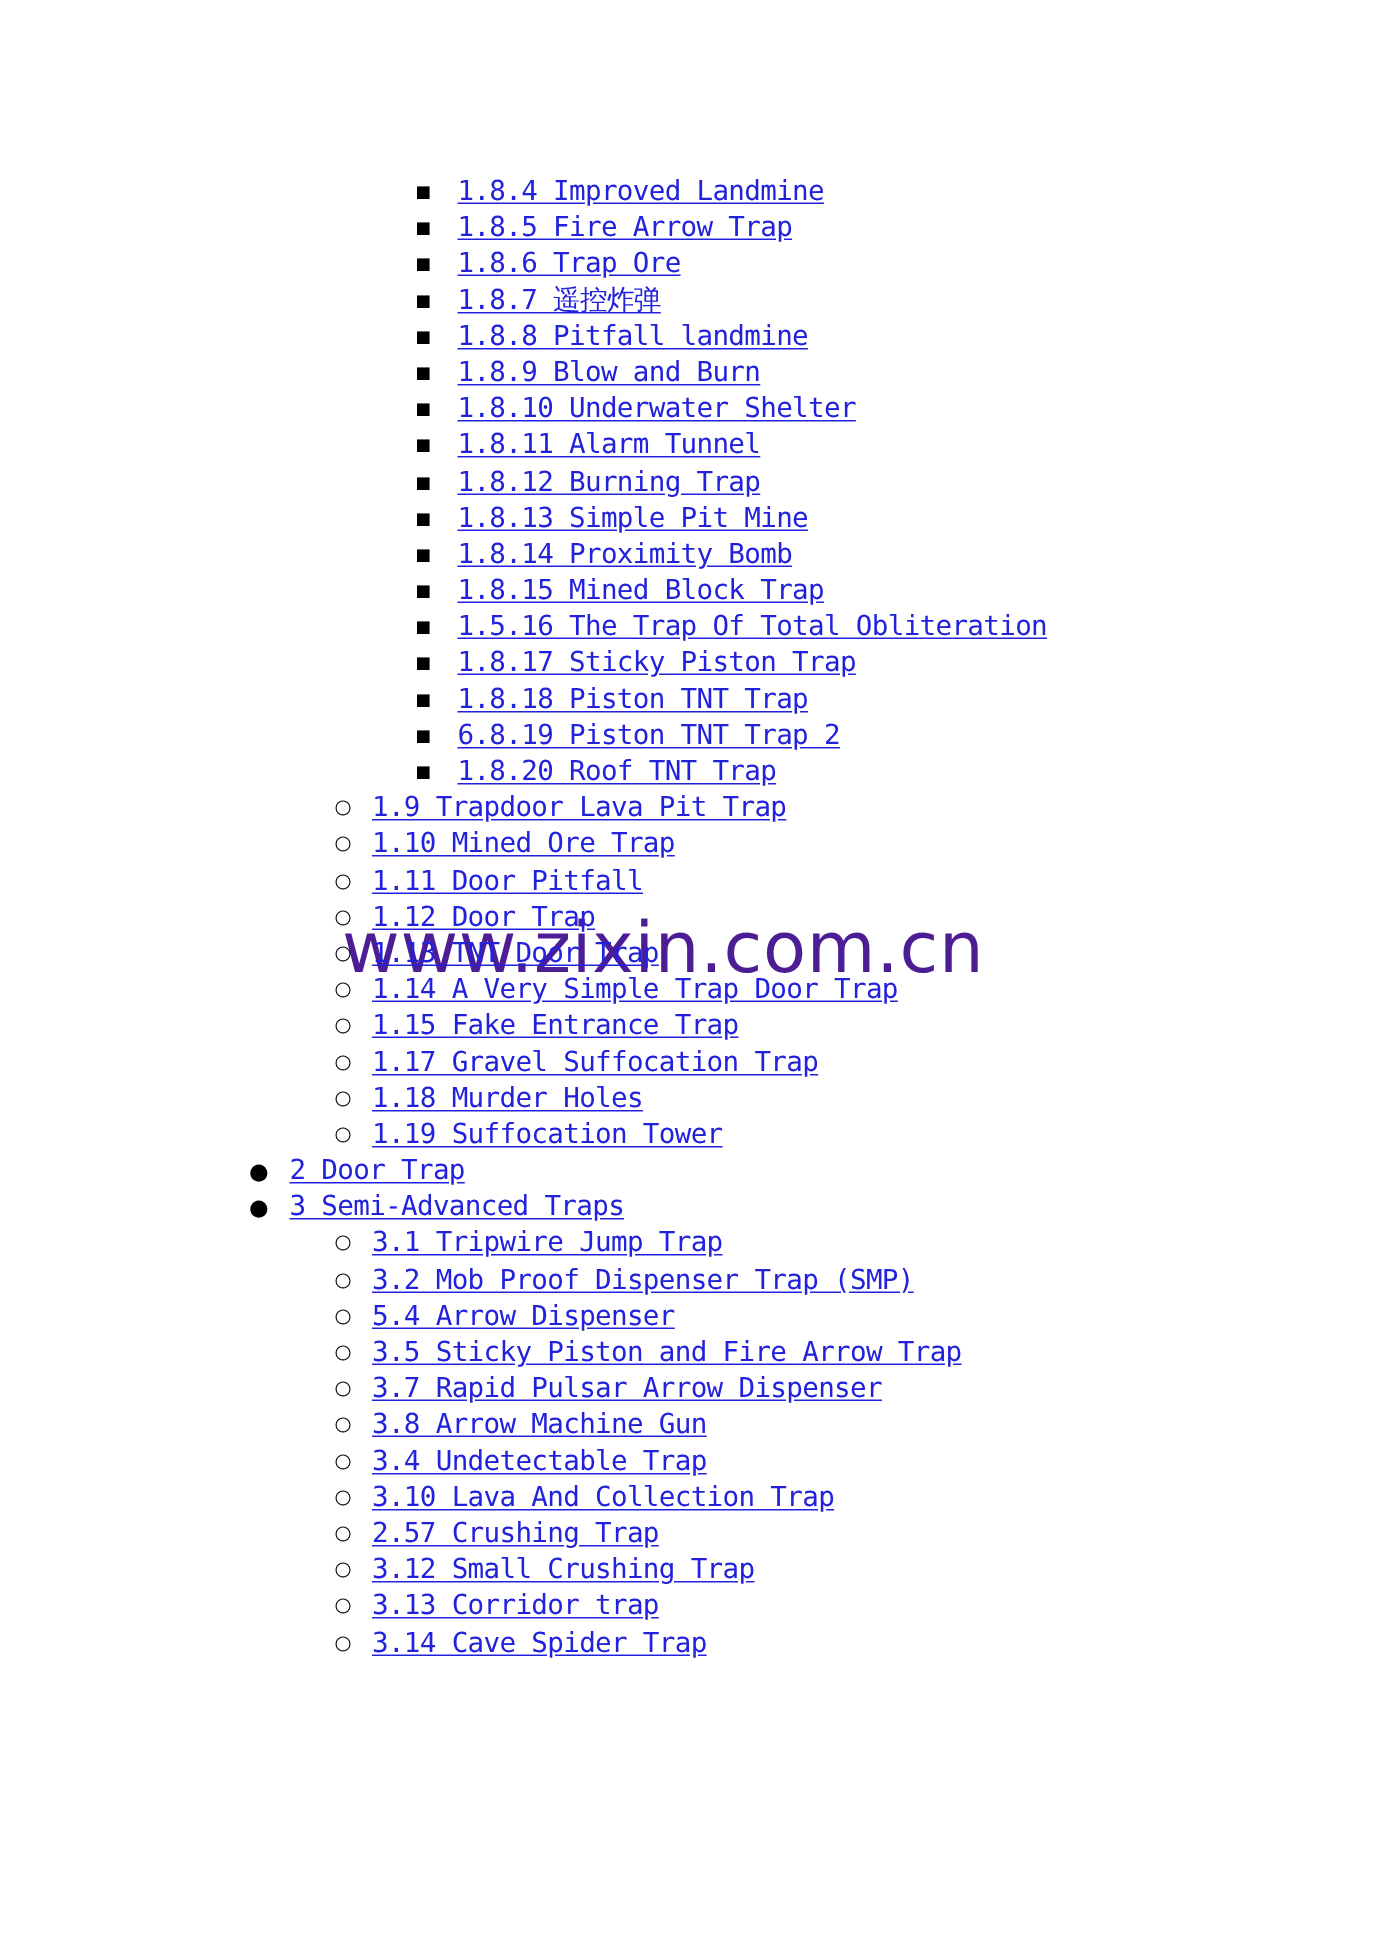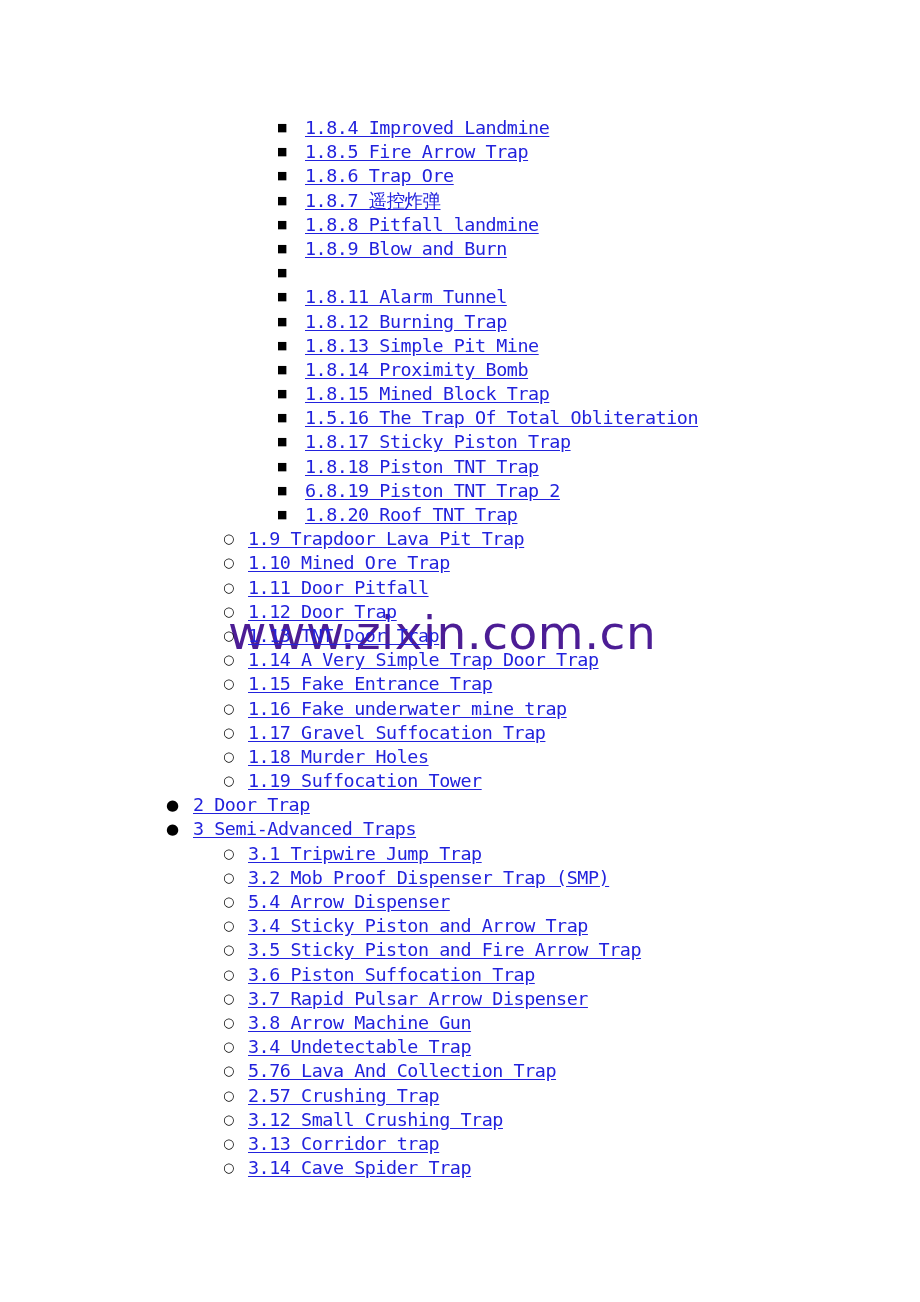--- a/index.html
+++ b/index.html
@@ -123,20 +123,21 @@
     <div class="row lvl3">
       <span class="bullet"></span>
       <a class="link" href="#">1.8.8 Pitfall landmine</a>
     </div>
     <div class="row lvl3">
       <span class="bullet"></span>
       <a class="link" href="#">1.8.9 Blow and Burn</a>
     </div>
     <div class="row lvl3">
       <span class="bullet"></span>
+      <a class="link" href="#">1.8.10 Underwater Shelter</a>
     </div>
     <div class="row lvl3">
       <span class="bullet"></span>
       <a class="link" href="#">1.8.11 Alarm Tunnel</a>
     </div>
     <div class="row lvl3">
       <span class="bullet"></span>
       <a class="link" href="#">1.8.12 Burning Trap</a>
     </div>
     <div class="row lvl3">
@@ -194,24 +195,20 @@
     <div class="row lvl2">
       <span class="bullet"></span>
       <a class="link" href="#">1.14 A Very Simple Trap Door Trap</a>
     </div>
     <div class="row lvl2">
       <span class="bullet"></span>
       <a class="link" href="#">1.15 Fake Entrance Trap</a>
     </div>
     <div class="row lvl2">
       <span class="bullet"></span>
-      <a class="link" href="#">1.16 Fake underwater mine trap</a>
-    </div>
-    <div class="row lvl2">
-      <span class="bullet"></span>
       <a class="link" href="#">1.17 Gravel Suffocation Trap</a>
     </div>
     <div class="row lvl2">
       <span class="bullet"></span>
       <a class="link" href="#">1.18 Murder Holes</a>
     </div>
     <div class="row lvl2">
       <span class="bullet"></span>
       <a class="link" href="#">1.19 Suffocation Tower</a>
     </div>
@@ -230,45 +227,37 @@
     <div class="row lvl2">
       <span class="bullet"></span>
       <a class="link" href="#">3.2 Mob Proof Dispenser Trap (SMP)</a>
     </div>
     <div class="row lvl2">
       <span class="bullet"></span>
       <a class="link" href="#">5.4 Arrow Dispenser</a>
     </div>
     <div class="row lvl2">
       <span class="bullet"></span>
-      <a class="link" href="#">3.4 Sticky Piston and Arrow Trap</a>
-    </div>
-    <div class="row lvl2">
-      <span class="bullet"></span>
       <a class="link" href="#">3.5 Sticky Piston and Fire Arrow Trap</a>
     </div>
     <div class="row lvl2">
       <span class="bullet"></span>
-      <a class="link" href="#">3.6 Piston Suffocation Trap</a>
-    </div>
-    <div class="row lvl2">
-      <span class="bullet"></span>
       <a class="link" href="#">3.7 Rapid Pulsar Arrow Dispenser</a>
     </div>
     <div class="row lvl2">
       <span class="bullet"></span>
       <a class="link" href="#">3.8 Arrow Machine Gun</a>
     </div>
     <div class="row lvl2">
       <span class="bullet"></span>
       <a class="link" href="#">3.4 Undetectable Trap</a>
     </div>
     <div class="row lvl2">
       <span class="bullet"></span>
-      <a class="link" href="#">5.76 Lava And Collection Trap</a>
+      <a class="link" href="#">3.10 Lava And Collection Trap</a>
     </div>
     <div class="row lvl2">
       <span class="bullet"></span>
       <a class="link" href="#">2.57 Crushing Trap</a>
     </div>
     <div class="row lvl2">
       <span class="bullet"></span>
       <a class="link" href="#">3.12 Small Crushing Trap</a>
     </div>
     <div class="row lvl2">

